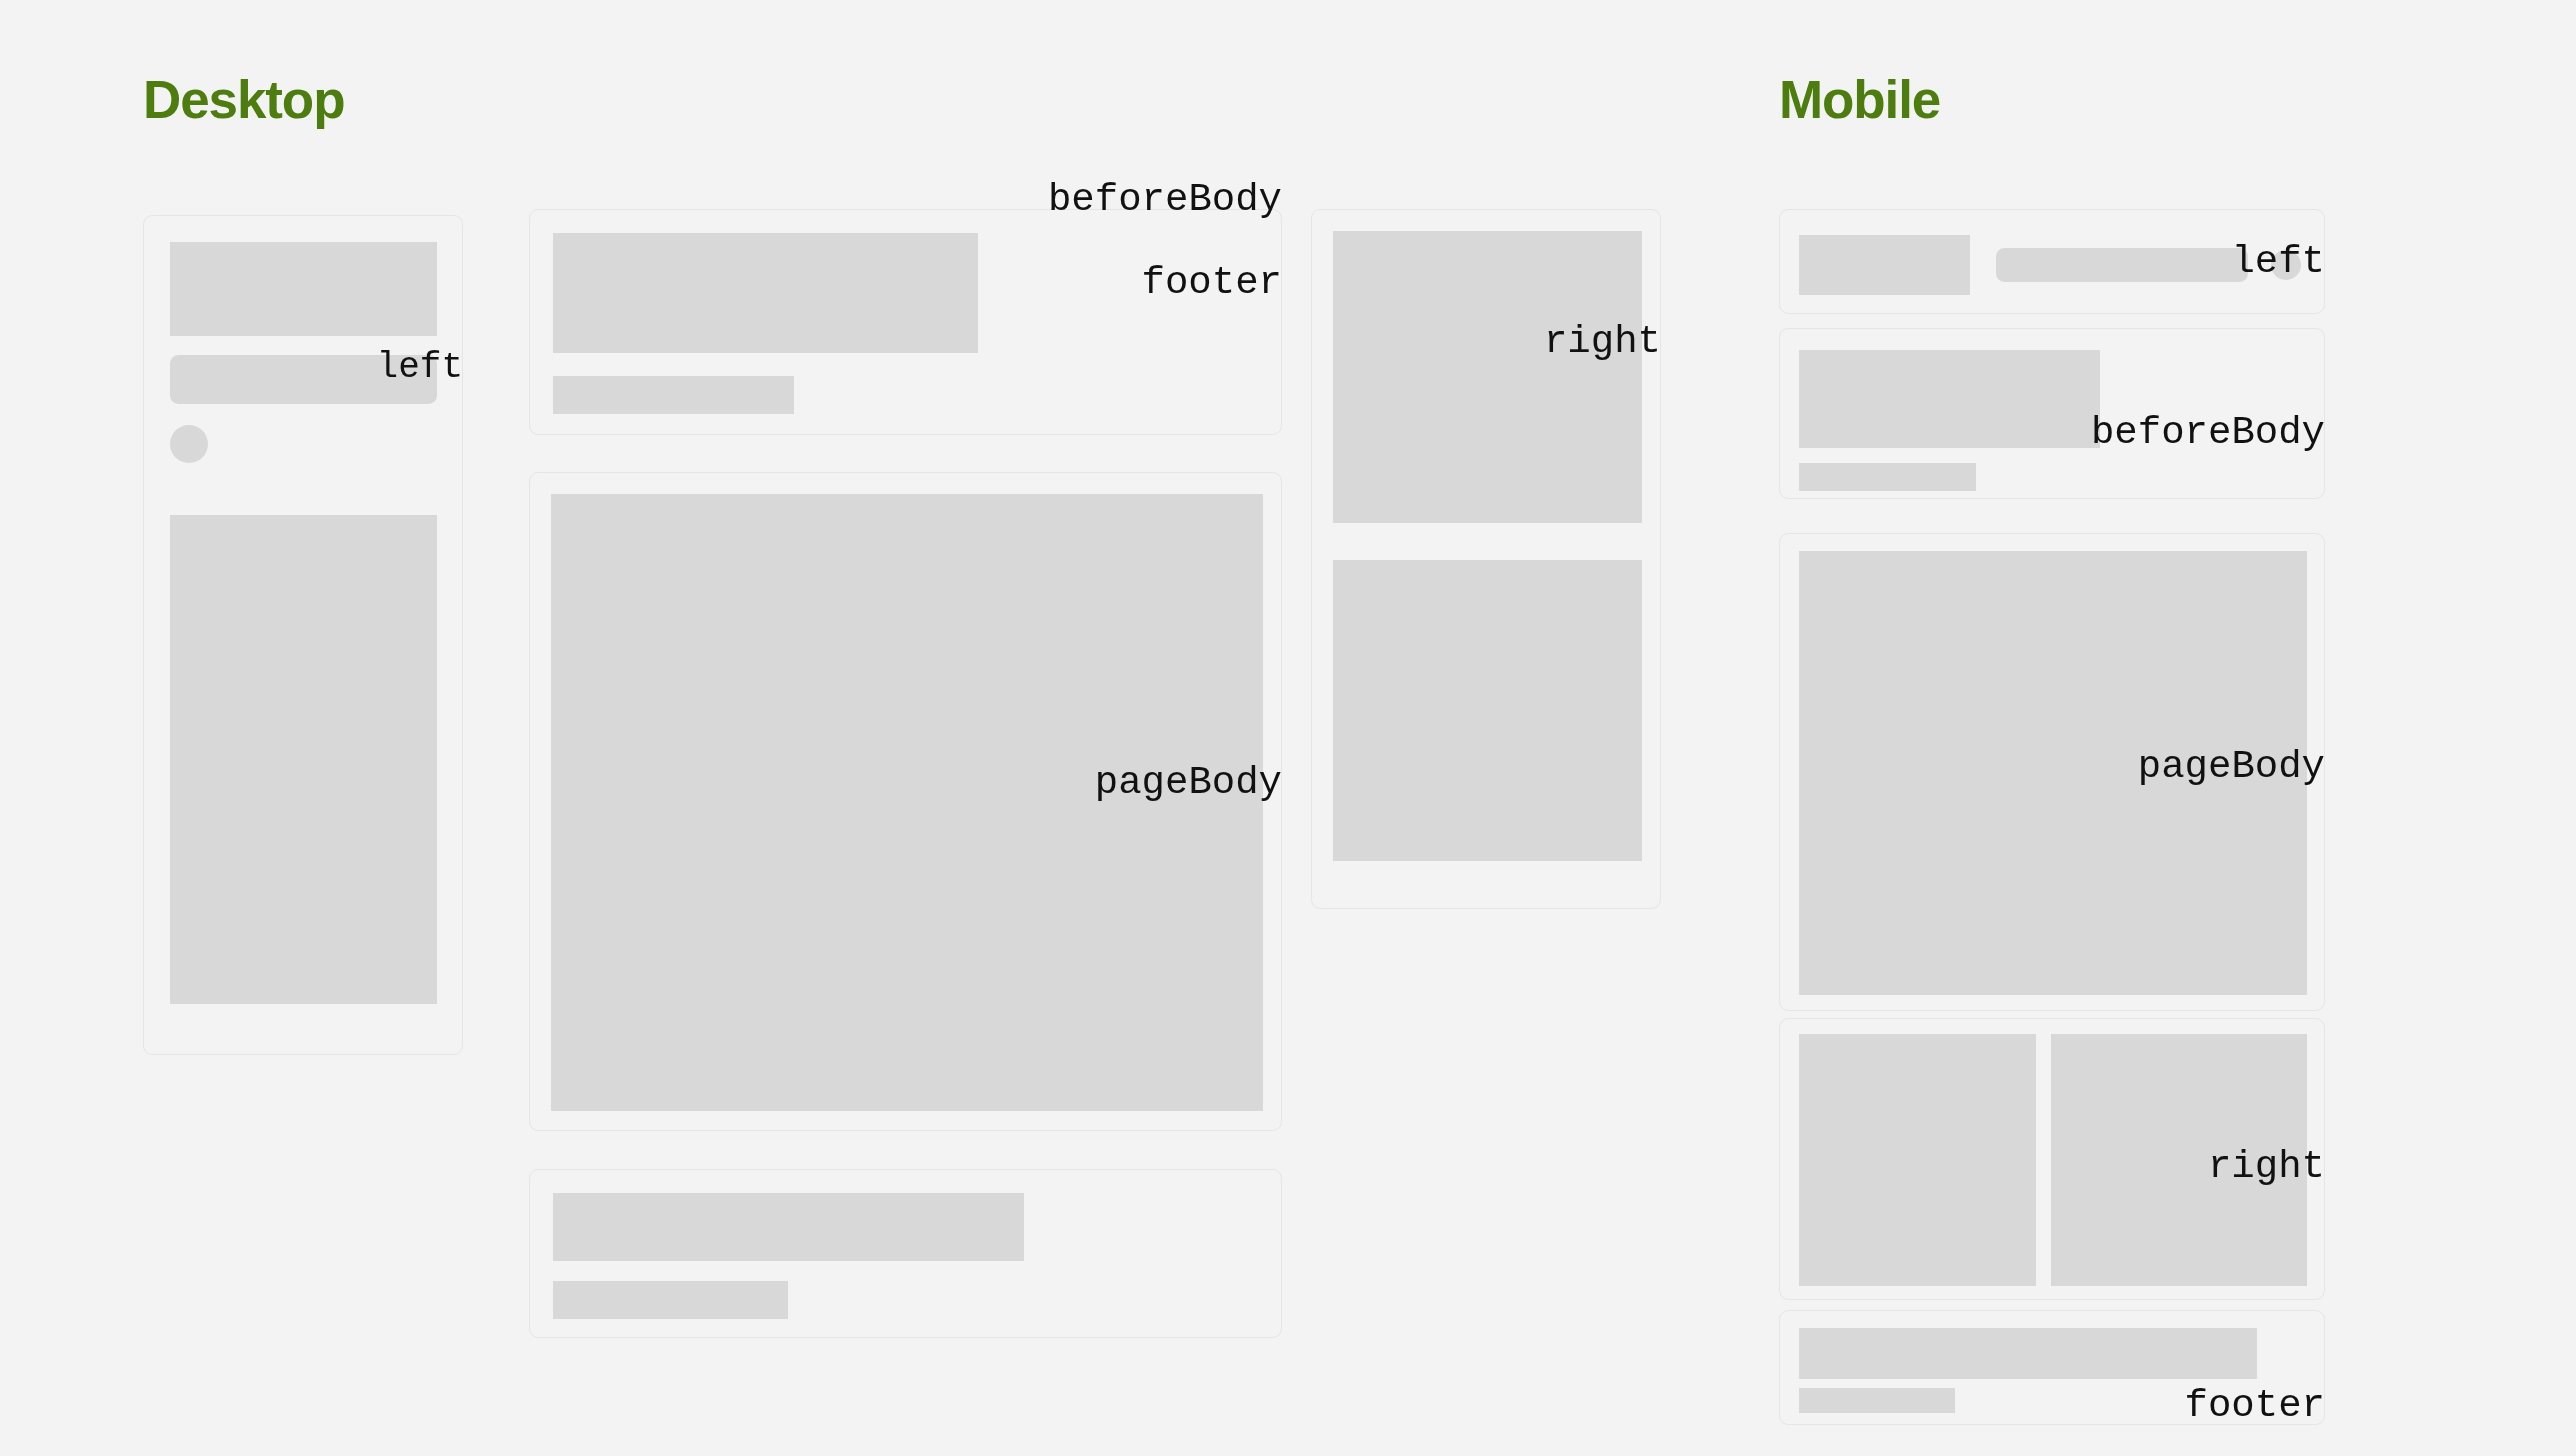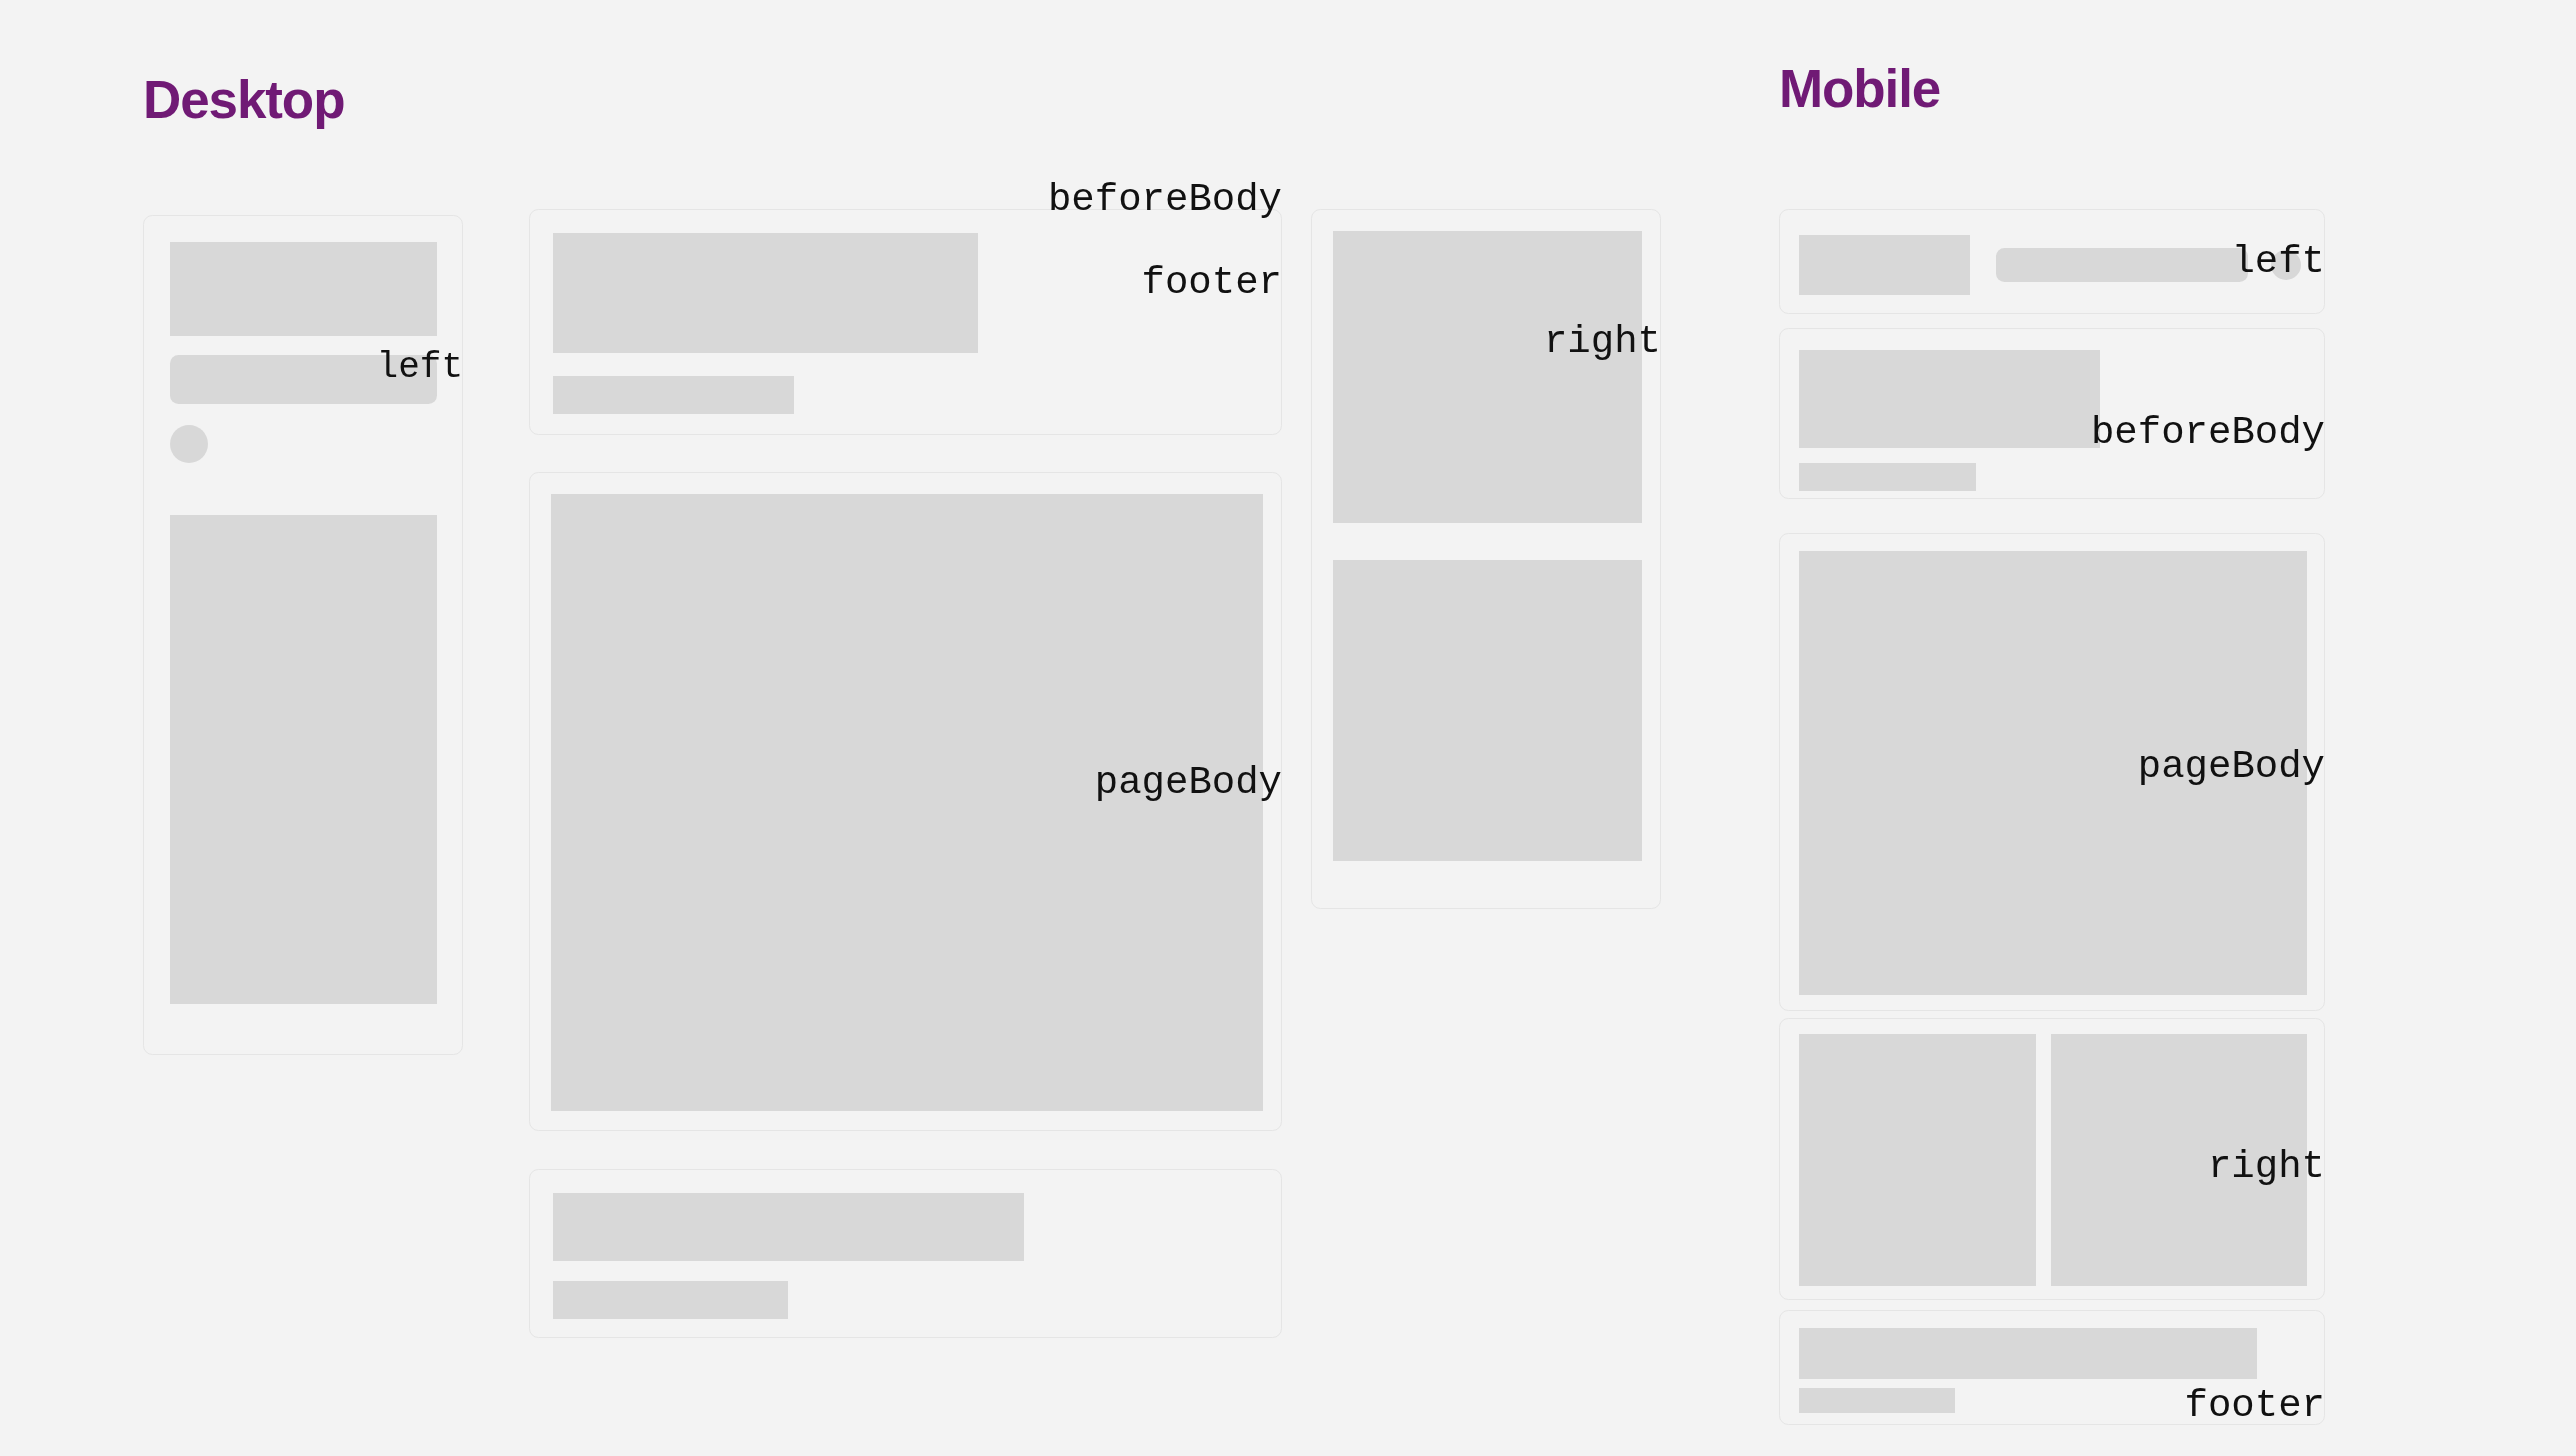--- a/index.html
+++ b/index.html
@@ -20,25 +20,25 @@
   }
 
   
   .section-title {
     position: absolute;
     font-family: "Liberation Sans", sans-serif;
     font-weight: bold;
     font-size: 53px;
     line-height: 53px;
     letter-spacing: -1.1px;
-    color: #701a75;
+    color: #4d7c0f;
     white-space: nowrap;
   }
   #title-desktop { left: 143px; top: 73px; }
-  #title-mobile  { left: 1779px; top: 62px; text-align: center; }
+  #title-mobile  { left: 1779px; top: 73px; text-align: center; }
 
   
   .panel {
     position: absolute;
     background: #f3f3f3;
     border: 1.9px solid #e5e5e5;
     border-radius: 9.4px;
     overflow: hidden;
   }
 

